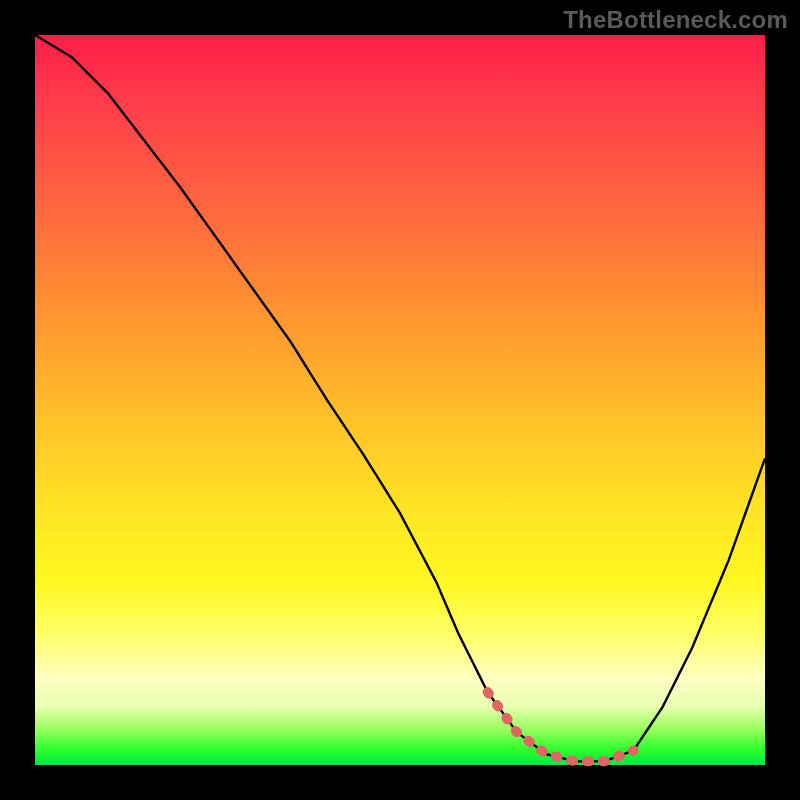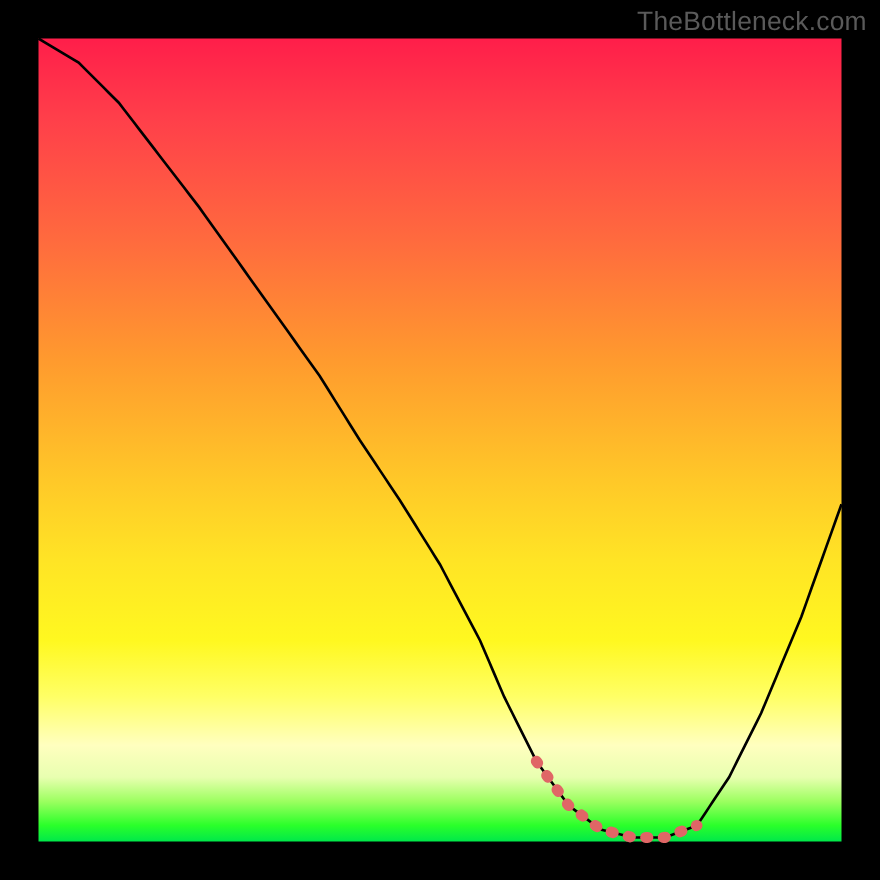--- a/index.html
+++ b/index.html
@@ -18,21 +18,21 @@
     width: 800px;
     height: 800px;
     background: #000;
   }
   .watermark {
     position: absolute;
     top: 6px;
     right: 12px;
     color: #5a5a5a;
     font-size: 24px;
-    font-weight: 400;
+    font-weight: 700;
     letter-spacing: 0.2px;
     z-index: 20;
   }
   .plot-area {
     position: absolute;
     left: 35px;
     top: 35px;
     width: 730px;
     height: 730px;
     background: linear-gradient(to bottom,

